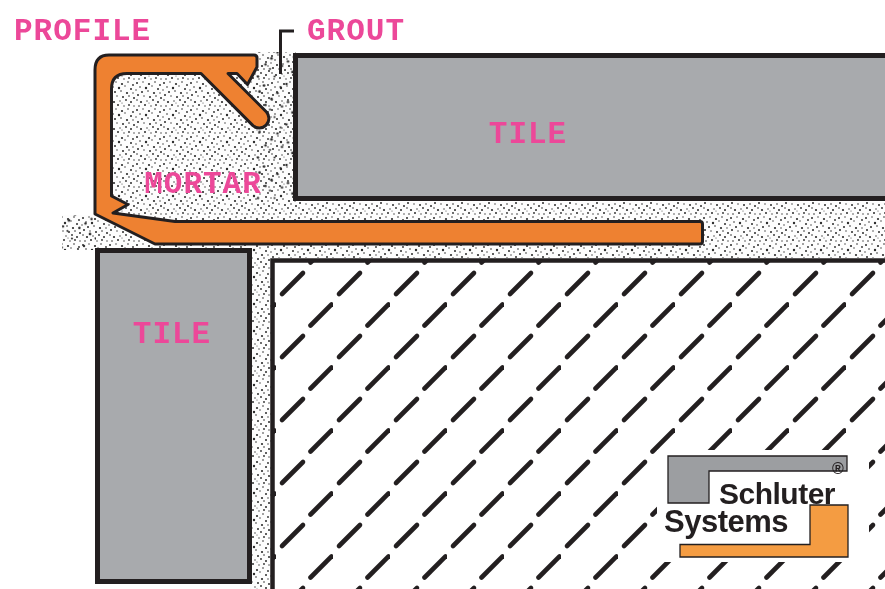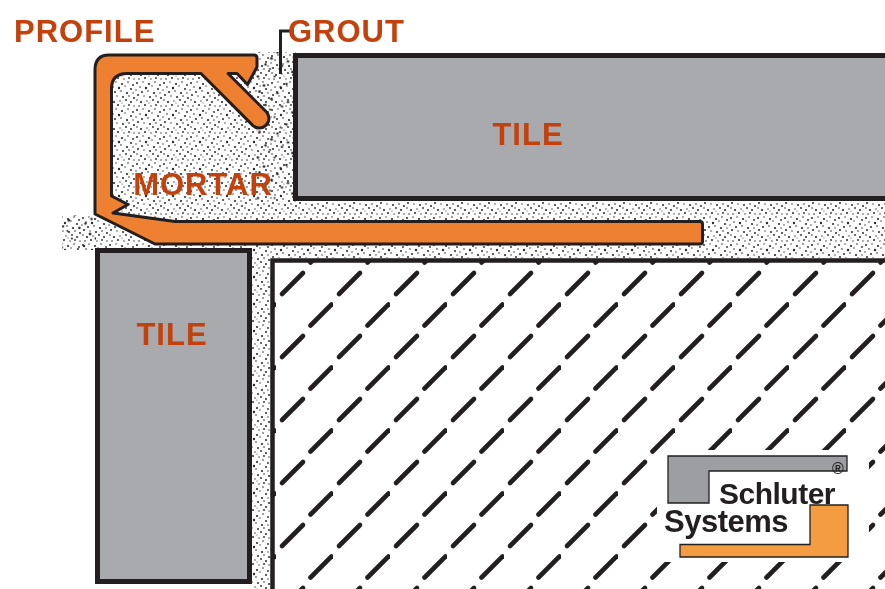--- a/index.html
+++ b/index.html
@@ -8,24 +8,25 @@
     width: 885px;
     height: 589px;
     background: #ffffff;
     overflow: hidden;
     font-family: "Liberation Sans", sans-serif;
   }
   .canvas svg { position: absolute; left: 0; top: 0; }
   .label {
     position: absolute;
     font-weight: bold;
-    color: #c2410c;
+    color: #ec4899;
     line-height: 1;
     white-space: nowrap;
     letter-spacing: 1px;
+    font-family: Liberation Mono, monospace;
   }
   .label.centered { transform: translate(-50%, -50%); }
   .label-main { font-size: 31px; }
   .label-substrate {
     font-size: 33px;
     letter-spacing: 2px;
     background: #ffffff;
     padding: 2px 8px;
   }
   .logo-text {
@@ -129,21 +130,21 @@
 
     <g>
       <rect x="657" y="450" width="212" height="112" fill="#ffffff"></rect>
       <path d="M 668,456 L 847,456 L 847,471 L 709,471 L 709,503 L 668,503 Z" stroke-width="1.3" fill="#9C9EA1" stroke="#231F20"></path>
       <path d="M 810,505 L 848,505 L 848,557 L 680,557 L 680,544.5 L 810,544.5 Z" stroke-width="1.3" fill="#F49C42" stroke="#231F20"></path>
     </g>
   </svg>
 
   <div class="label label-main" style="left:14px; top:16px;">PROFILE</div>
 
-  <div class="label label-main" style="left:288px; top:16px;">GROUT</div>
+  <div class="label label-main" style="left:307px; top:16px;">GROUT</div>
 
   <div class="label label-main centered" style="left:203px; top:156px;margin-top:28px;">MORTAR</div>
 
   <div class="label label-main centered" style="left:528px; top:134px;">TILE</div>
 
   <div class="label label-main centered" style="left:172px; top:334px;">TILE</div>
 
 
   <div class="logo-text" style="left:719px; top:479px; font-size:30px;text-align:right;">Schluter</div>
   <div class="logo-text" style="left:664px; top:506px; font-size:31px;">Systems</div>

